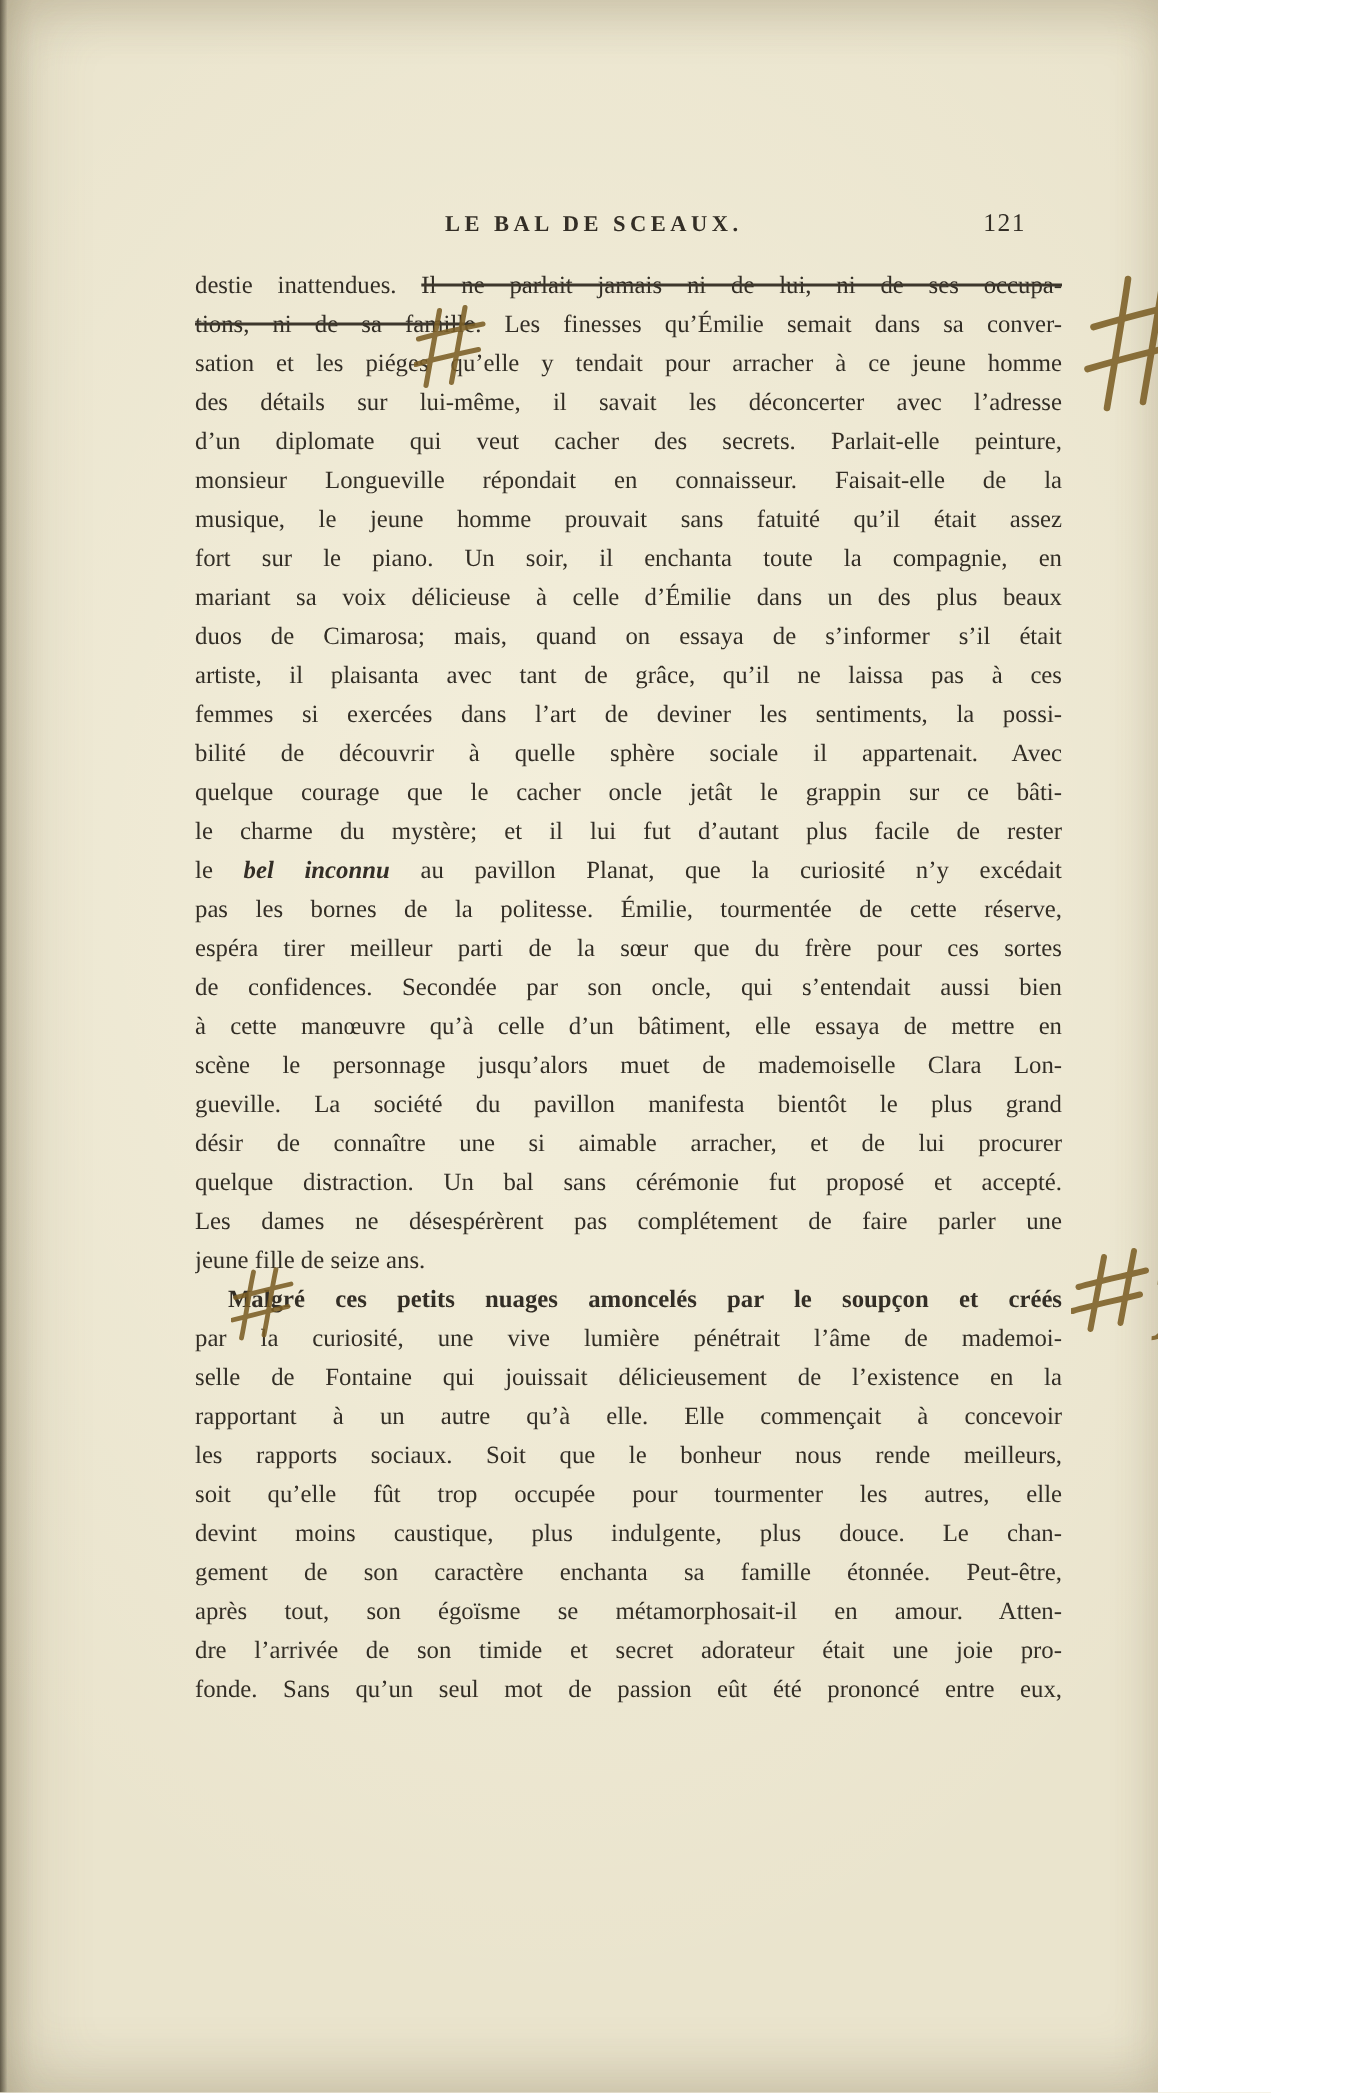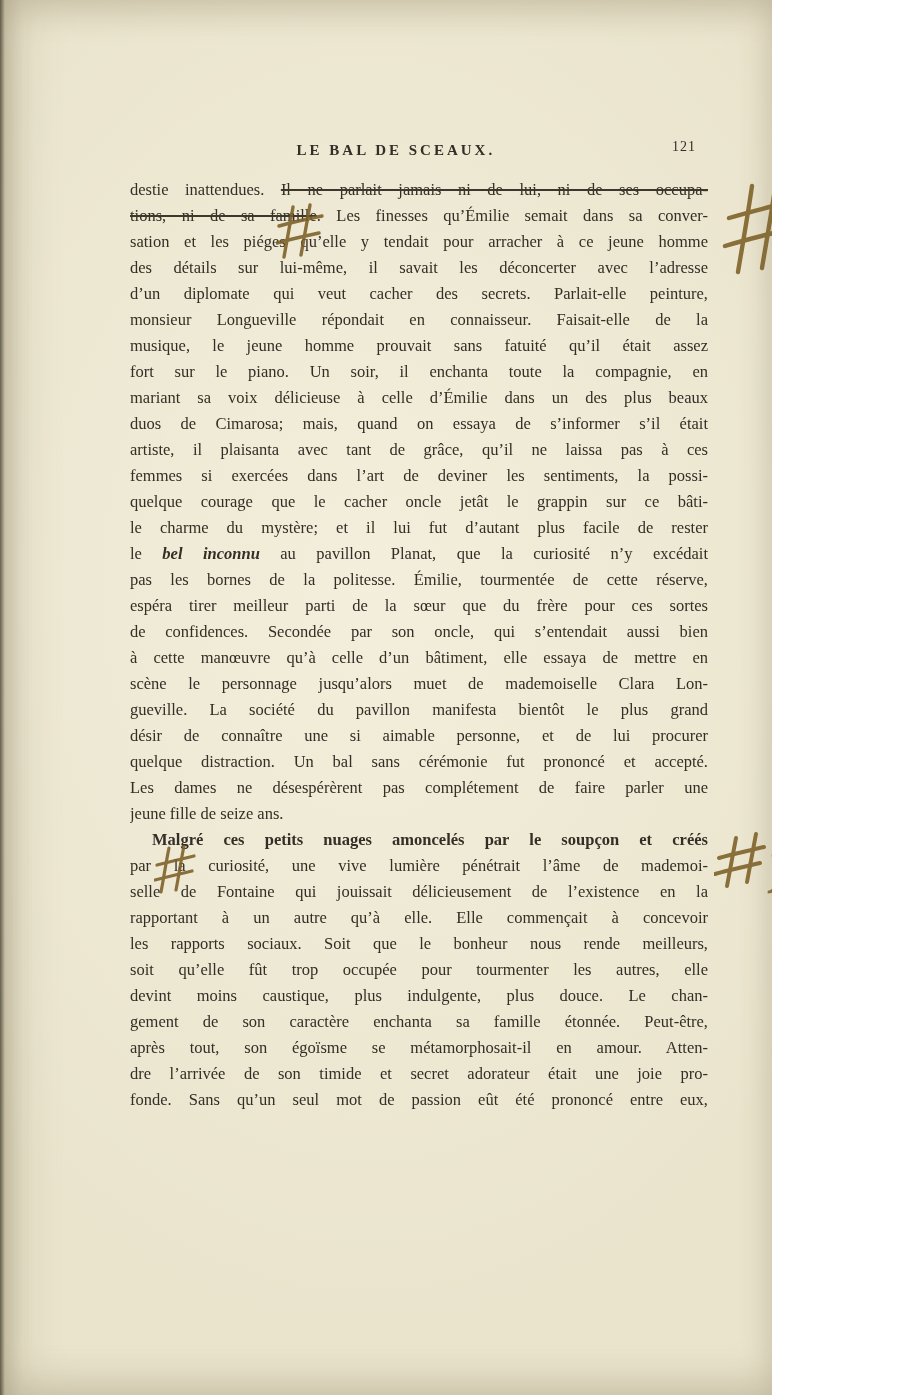--- a/index.html
+++ b/index.html
@@ -47,23 +47,23 @@
     transform: translateX(-50%);
     top: 1px;
     font-size: 15px;
     letter-spacing: 3px;
     white-space: nowrap;
     font-weight: bold;
     font-stretch: normal;
   }
   .page-number {
     position: absolute;
-    right: 12px;
+    right: 24px;
     top: -2px;
-    font-size: 14px;
+    font-size: 17px;
     letter-spacing: 1px;
   }
 
   .lines { width: 578px; }
   .line {
     font-size: 16.5px;
     line-height: 26px;
     height: 26px;
     overflow: hidden;
     text-align: justify;
@@ -113,31 +113,32 @@
         <div class="line"><span>sation et les piéges qu’elle y tendait pour arracher à ce jeune homme</span></div>
         <div class="line"><span>des détails sur lui-même, il savait les déconcerter avec l’adresse</span></div>
         <div class="line"><span>d’un diplomate qui veut cacher des secrets. Parlait-elle peinture,</span></div>
         <div class="line"><span>monsieur Longueville répondait en connaisseur. Faisait-elle de la</span></div>
         <div class="line"><span>musique, le jeune homme prouvait sans fatuité qu’il était assez</span></div>
         <div class="line"><span>fort sur le piano. Un soir, il enchanta toute la compagnie, en</span></div>
         <div class="line"><span>mariant sa voix délicieuse à celle d’Émilie dans un des plus beaux</span></div>
         <div class="line"><span>duos de Cimarosa; mais, quand on essaya de s’informer s’il était</span></div>
         <div class="line"><span>artiste, il plaisanta avec tant de grâce, qu’il ne laissa pas à ces</span></div>
         <div class="line"><span>femmes si exercées dans l’art de deviner les sentiments, la possi-</span></div>
+        <div class="line"><span>bilité de découvrir à quelle sphère sociale il appartenait. Avec</span></div>
         <div class="line"><span>quelque courage que le cacher oncle jetât le grappin sur ce bâti-</span></div>
         <div class="line"><span>le charme du mystère; et il lui fut d’autant plus facile de rester</span></div>
         <div class="line"><span>le </span><span class="seg-italic">bel inconnu</span><span> au pavillon Planat, que la curiosité n’y excédait</span></div>
         <div class="line"><span>pas les bornes de la politesse. Émilie, tourmentée de cette réserve,</span></div>
         <div class="line"><span>espéra tirer meilleur parti de la sœur que du frère pour ces sortes</span></div>
         <div class="line"><span>de confidences. Secondée par son oncle, qui s’entendait aussi bien</span></div>
         <div class="line"><span>à cette manœuvre qu’à celle d’un bâtiment, elle essaya de mettre en</span></div>
         <div class="line"><span>scène le personnage jusqu’alors muet de mademoiselle Clara Lon-</span></div>
         <div class="line"><span>gueville. La société du pavillon manifesta bientôt le plus grand</span></div>
-        <div class="line"><span>désir de connaître une si aimable personne, et de lui procurer</span></div>
-        <div class="line"><span>quelque distraction. Un bal sans cérémonie fut prononcé et accepté.</span></div>
+        <div class="line"><span>désir de connaître une si aimable arracher, et de lui procurer</span></div>
+        <div class="line"><span>quelque distraction. Un bal sans cérémonie fut proposé et accepté.</span></div>
         <div class="line"><span>Les dames ne désespérèrent pas complétement de faire parler une</span></div>
         <div class="line last"><span>jeune fille de seize ans.</span></div>
         <div class="line indent"><span>Malgré ces petits nuages amoncelés par le soupçon et créés</span></div>
         <div class="line"><span>par la curiosité, une vive lumière pénétrait l’âme de mademoi-</span></div>
         <div class="line"><span>selle de Fontaine qui jouissait délicieusement de l’existence en la</span></div>
         <div class="line"><span>rapportant à un autre qu’à elle. Elle commençait à concevoir</span></div>
         <div class="line"><span>les rapports sociaux. Soit que le bonheur nous rende meilleurs,</span></div>
         <div class="line"><span>soit qu’elle fût trop occupée pour tourmenter les autres, elle</span></div>
         <div class="line"><span>devint moins caustique, plus indulgente, plus douce. Le chan-</span></div>
         <div class="line"><span>gement de son caractère enchanta sa famille étonnée. Peut-être,</span></div>

